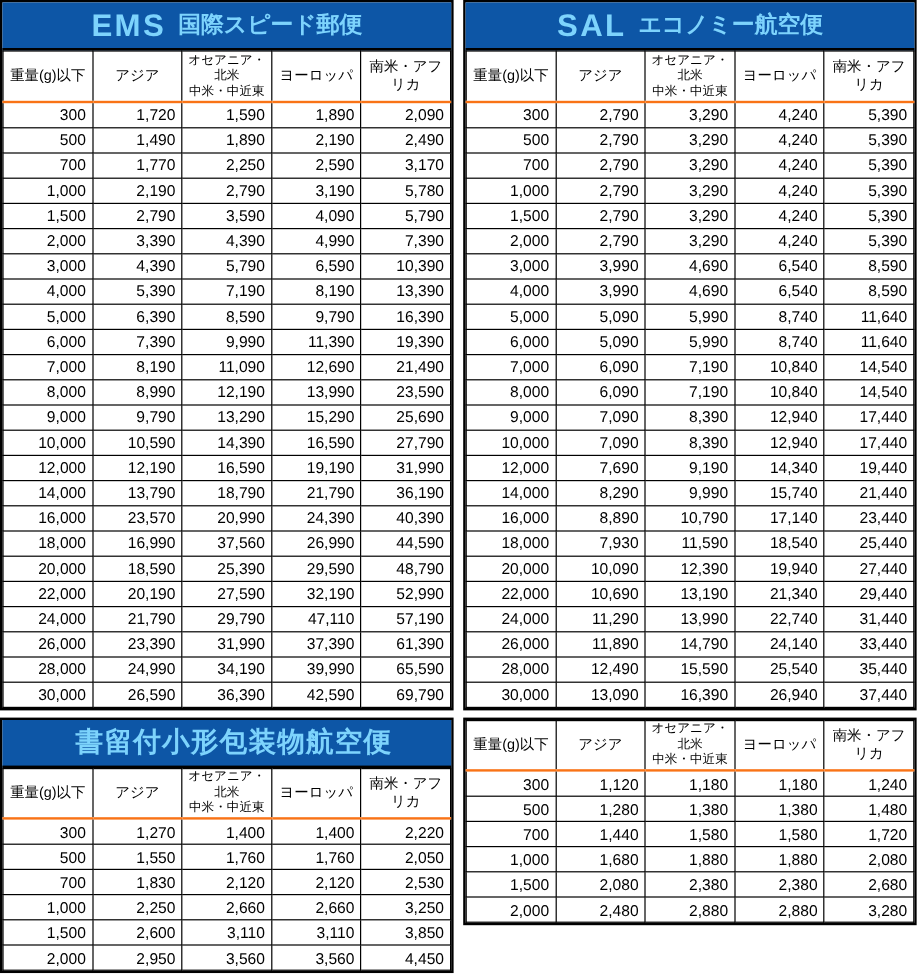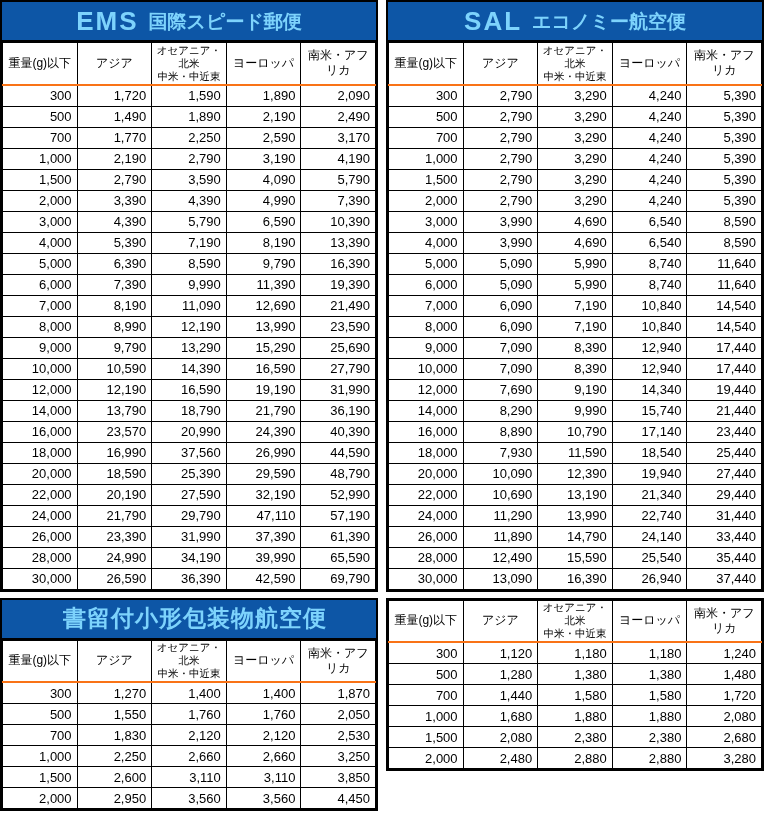--- a/index.html
+++ b/index.html
@@ -112,21 +112,21 @@
             <td>1,770</td>
             <td>2,250</td>
             <td>2,590</td>
             <td>3,170</td>
           </tr>
           <tr>
             <td>1,000</td>
             <td>2,190</td>
             <td>2,790</td>
             <td>3,190</td>
-            <td>4,190</td>
+            <td>5,780</td>
           </tr>
           <tr>
             <td>1,500</td>
             <td>2,790</td>
             <td>3,590</td>
             <td>4,090</td>
             <td>5,790</td>
           </tr>
           <tr>
             <td>2,000</td>
@@ -469,21 +469,21 @@
           <th>ヨーロッパ</th>
           <th>南米・アフリカ</th>
         </tr>
       </thead>
       <tbody>
           <tr>
             <td>300</td>
             <td>1,270</td>
             <td>1,400</td>
             <td>1,400</td>
-            <td>1,870</td>
+            <td>2,220</td>
           </tr>
           <tr>
             <td>500</td>
             <td>1,550</td>
             <td>1,760</td>
             <td>1,760</td>
             <td>2,050</td>
           </tr>
           <tr>
             <td>700</td>

